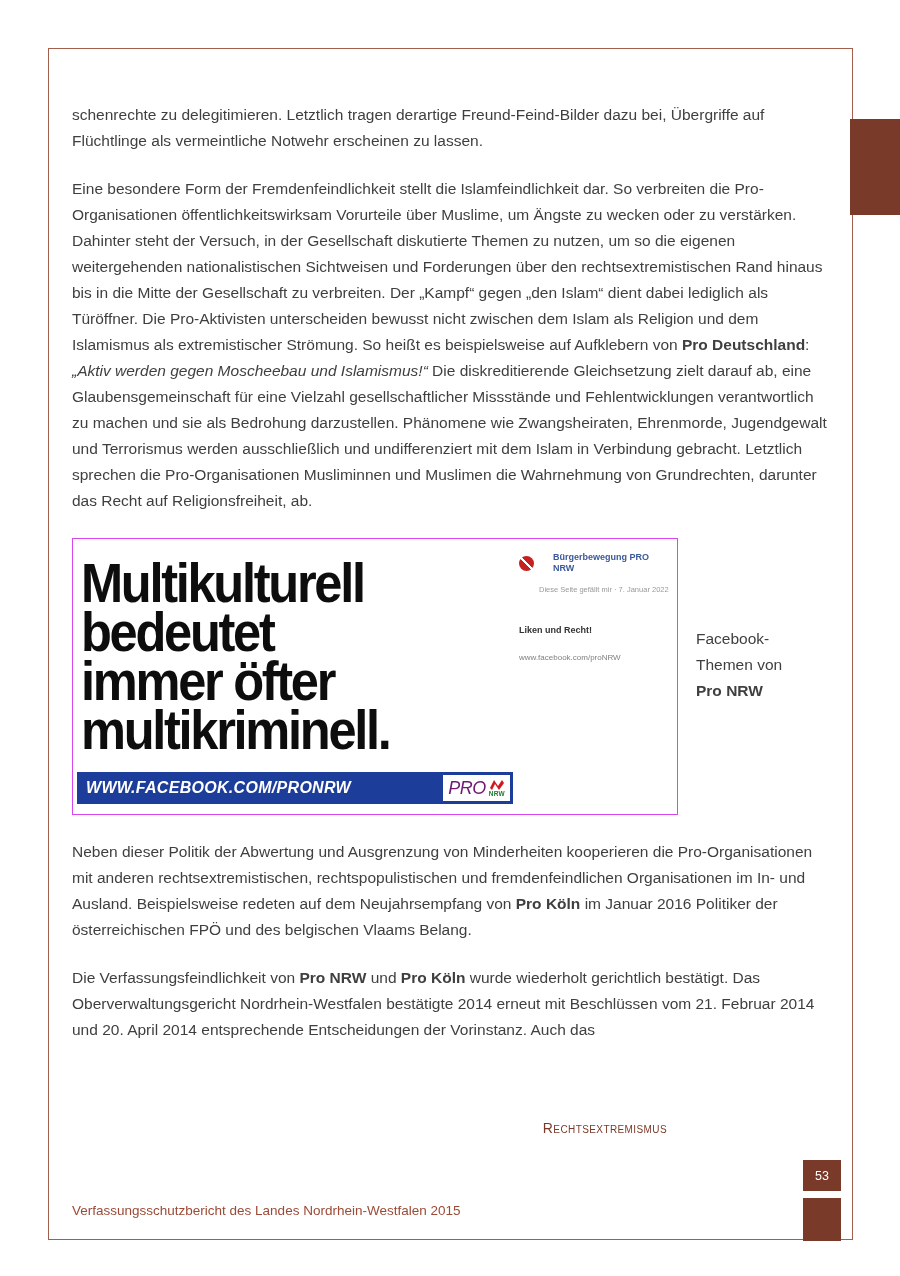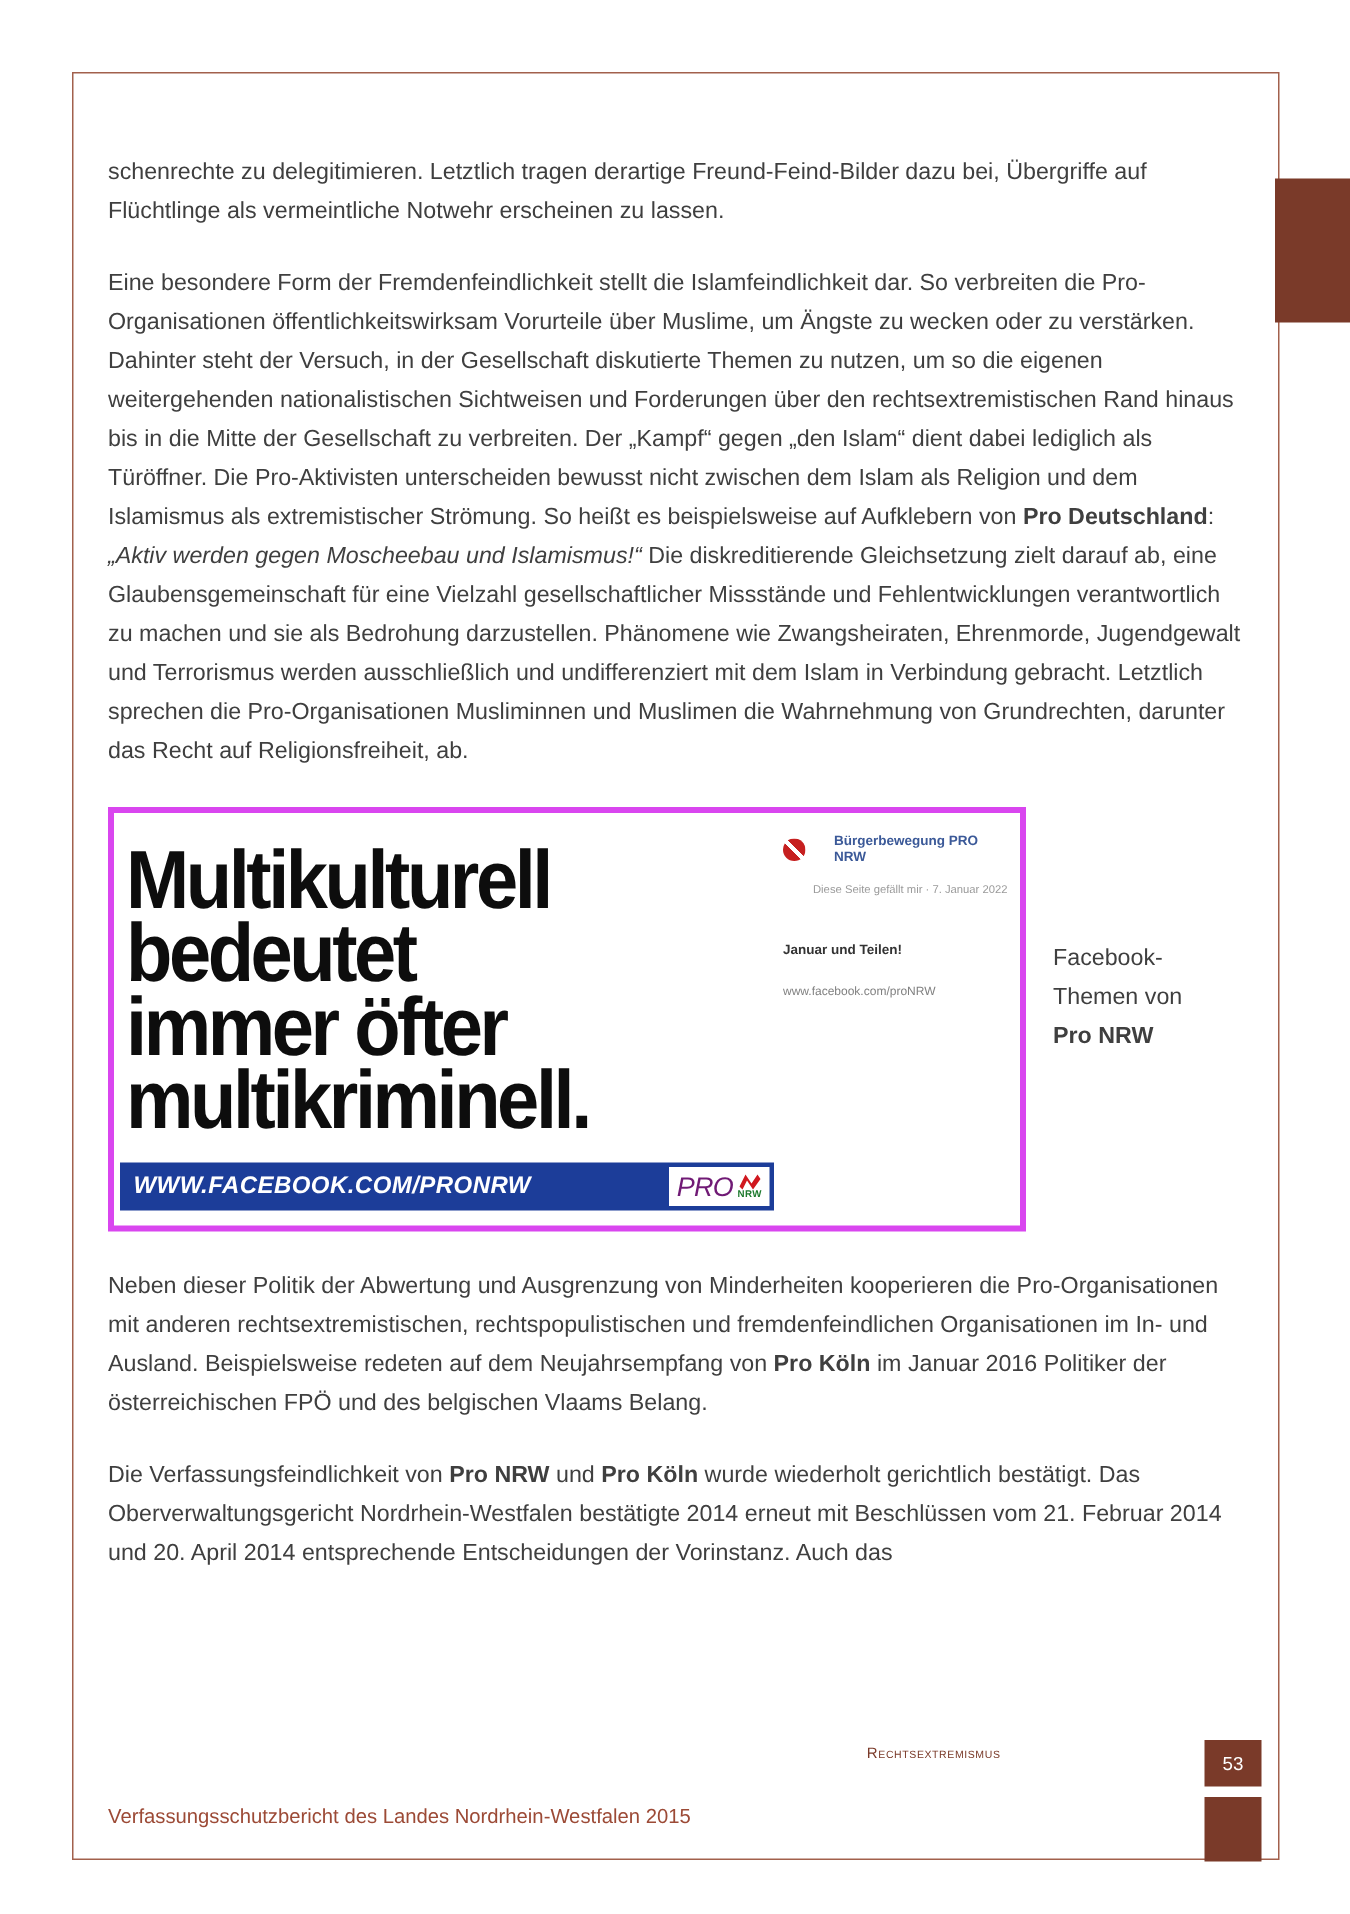--- a/index.html
+++ b/index.html
@@ -13,21 +13,21 @@
     font-family:"Liberation Sans", sans-serif;}
   .page{position:relative;width:784px;height:1276px;background:#fff;}
   .page-border{position:absolute;left:48px;top:48px;width:805px;height:1192px;
     border:1px solid #a2604c;box-sizing:border-box;}
   .side-tab{position:absolute;left:850px;top:119px;width:50px;height:96px;background:var(--accent);}
   .content{position:absolute;left:72px;top:102px;width:762px;color:var(--body-text);
     font-size:15.5px;line-height:26px;}
   .content p{margin:0 0 22px 0;}
   
   .figure-row{display:flex;margin:24px 0 24px 0;}
-  .fig-frame{position:relative;width:604px;height:275px;border:4px solid #d946ef;background:#fff;flex:0 0 auto;box-sizing:content-box;}
+  .fig-frame{position:relative;width:604px;height:275px;border:1px solid #d946ef;background:#fff;flex:0 0 auto;box-sizing:content-box;}
   .headline{position:absolute;left:8px;top:20px;font-weight:800;color:#0d0d0d;
     font-size:55px;line-height:49px;letter-spacing:-2.5px;transform:scaleX(0.92);transform-origin:left top;white-space:nowrap;}
   .fb-head{position:absolute;left:446px;top:13px;width:152px;font-size:9px;color:#555;}
   .fb-row{display:flex;align-items:center;gap:19px;}
   .fb-avatar{width:15px;height:15px;border-radius:50%;background:#c62020;flex:0 0 auto;
     background-image:linear-gradient(45deg, transparent 44%, #ffffff 44%, #ffffff 56%, transparent 56%);}
   .fb-name{color:var(--fb-blue);font-weight:700;font-size:9px;line-height:11px;}
   .fb-meta{margin:3px 0 0 20px;font-size:7.5px;color:#9a9a9a;}
   .fb-share{margin:14px 0 0 0;font-size:9px;font-weight:700;color:#333;}
   .fb-url{margin:2px 0 0 0;font-size:8px;color:#808080;}
@@ -37,21 +37,21 @@
     padding-left:9px;letter-spacing:0.3px;white-space:nowrap;}
   .logo-box{background:#ffffff;height:26px;margin-right:3px;padding:0 5px;display:flex;
     align-items:center;gap:3px;}
   .logo-pro{font-weight:400;font-style:italic;font-size:18px;color:#701a75;letter-spacing:-0.5px;}
   .nrw-mark{display:flex;flex-direction:column;align-items:center;line-height:1;}
   .nrw-text{font-size:6.5px;font-weight:700;color:#1d7a2d;letter-spacing:0.3px;}
   .fig-caption{padding:88px 0 0 18px;font-size:15.5px;line-height:26px;color:var(--body-text);}
   .fig-caption .bold{font-weight:700;}
   
   .footer-section{position:absolute;right:117px;top:1120px;color:var(--accent);
-    font-variant:small-caps;font-size:10px;letter-spacing:0.4px;margin-top:44px;}
+    font-variant:small-caps;font-size:14px;letter-spacing:0.4px;}
   .page-num-box{position:absolute;left:803px;top:1160px;width:38px;height:31px;background:var(--accent);
     color:#fff;display:flex;align-items:center;justify-content:center;font-size:12.5px;}
   .bottom-box{position:absolute;left:803px;top:1198px;width:38px;height:43px;background:var(--accent);}
   .footer-left{position:absolute;left:72px;top:1203px;font-size:13.5px;color:var(--footer-text);}
 </style>
 </head>
 <body>
 
 <div class="page">
 
@@ -70,21 +70,21 @@
           <div>immer öfter</div>
           <div>multikriminell.</div>
         </div>
 
         <div class="fb-head">
           <div class="fb-row">
             <span class="fb-avatar"></span>
             <span class="fb-name">Bürgerbewegung PRO NRW</span>
           </div>
           <div class="fb-meta">Diese Seite gefällt mir · 7. Januar 2022</div>
-          <div class="fb-share">Januar und Teilen!</div>
+          <div class="fb-share">Liken und Recht!</div>
           <div class="fb-url">www.facebook.com/proNRW</div>
         </div>
 
         <div class="banner">
           <span class="banner-url">WWW.FACEBOOK.COM/PRONRW</span>
           <span class="logo-box">
             <span class="logo-pro">PRO</span>
             <span class="nrw-mark">
               <svg width="16" height="12" viewBox="0 0 16 12">
                 <polygon points="1,9 5,1 9,7 13,1 15,4 10,11 6,5 3,11" fill="#d0181f"></polygon>

